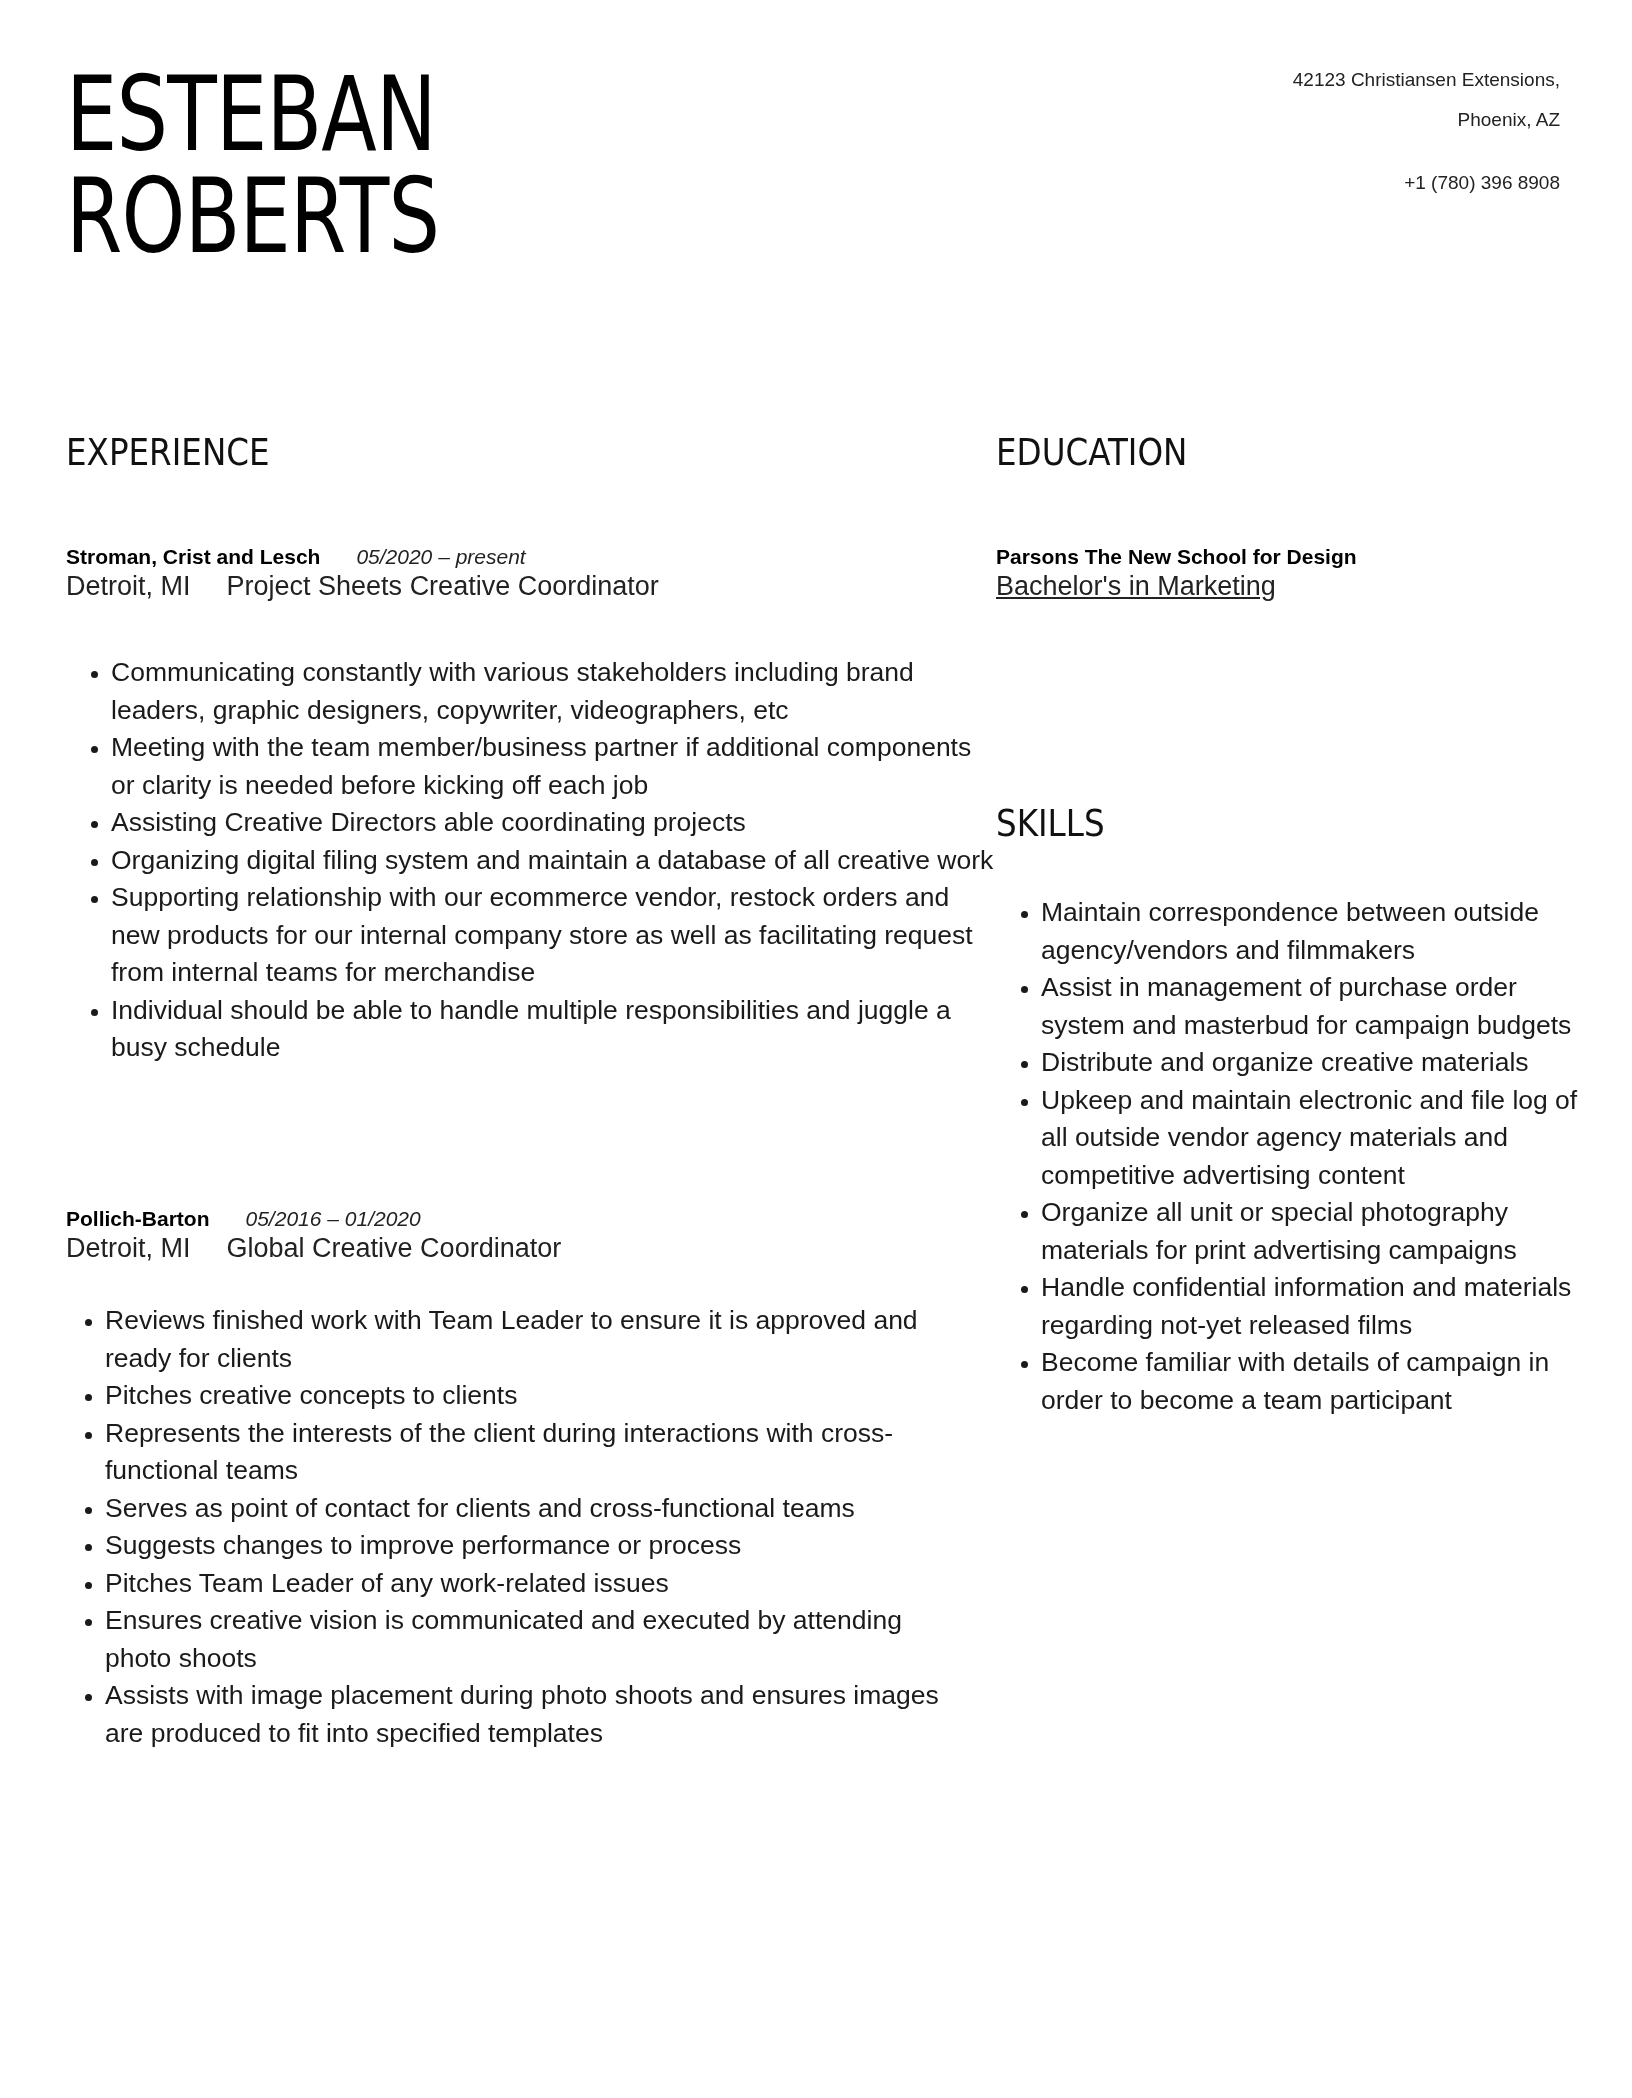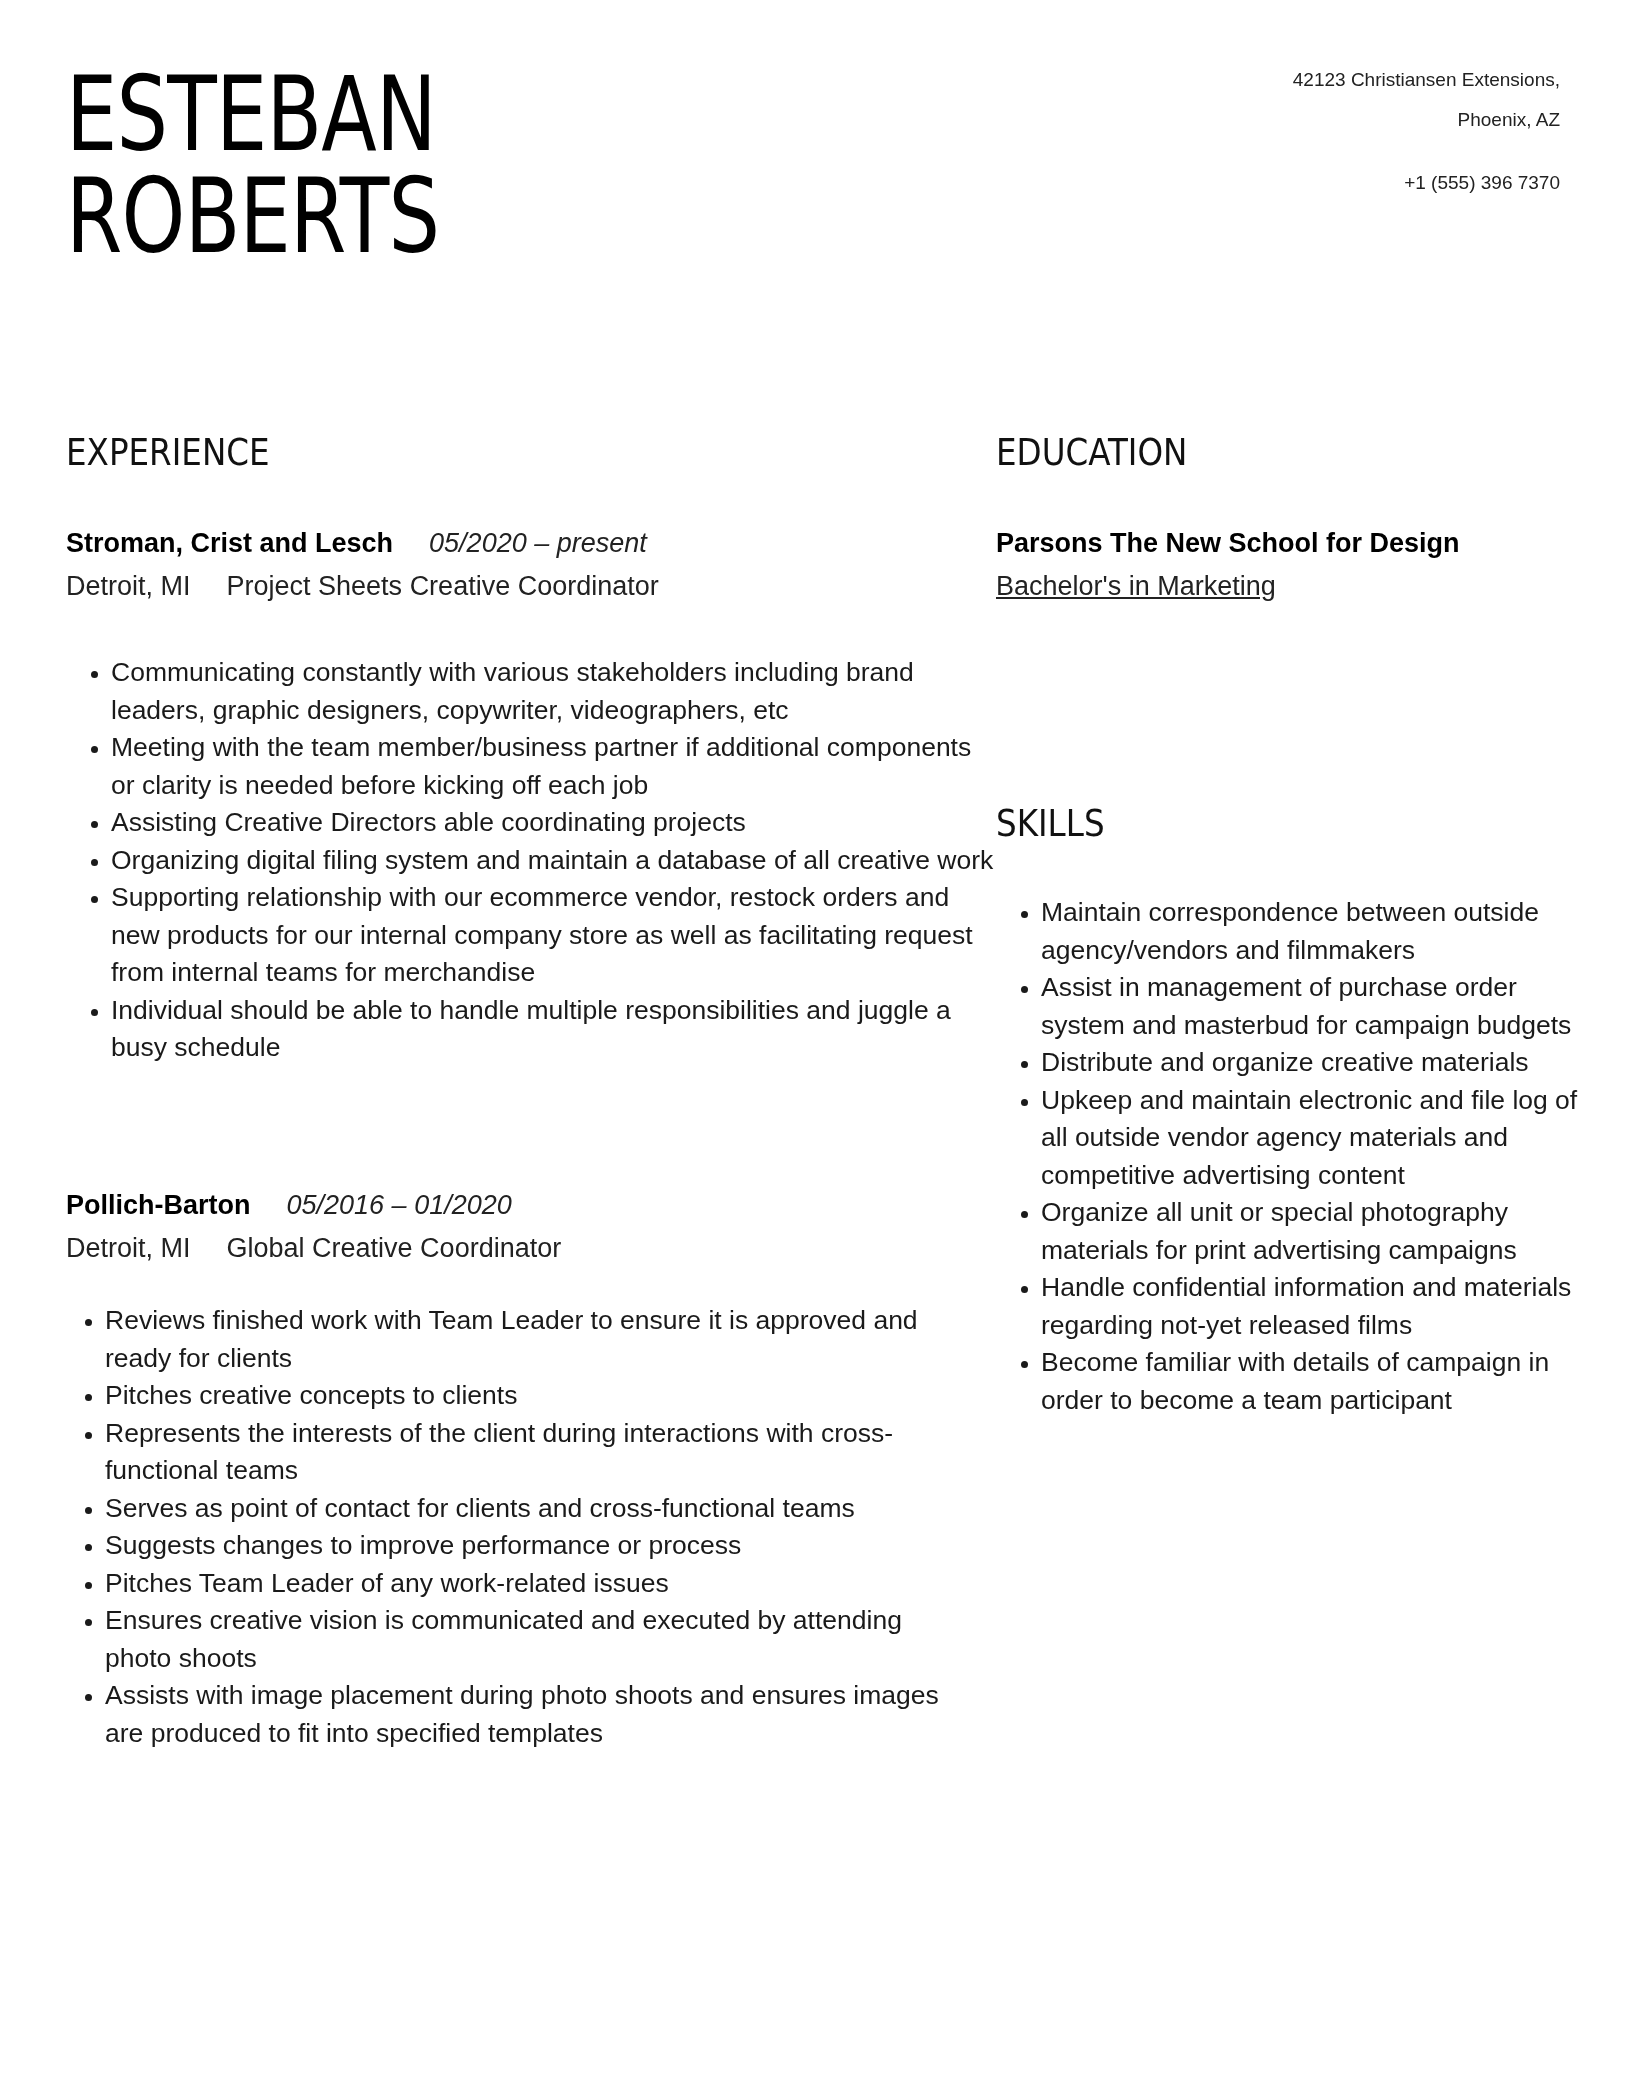--- a/index.html
+++ b/index.html
@@ -25,21 +25,21 @@
   }
   #contact-address { top: 60px; }
   #contact-phone { top: 163px; }
 
   .section-title {
     position: absolute; font-size: 37px; line-height: 1; color: #111;
     font-family: "DejaVu Sans", "Liberation Sans", sans-serif;
     transform: scaleX(0.88); transform-origin: left top; white-space: nowrap;
   }
   .job-head {
-    position: absolute; font-size: 27px; line-height: 1; white-space: nowrap;
+    position: absolute; font-size: 21px; line-height: 1; white-space: nowrap; margin-top: 16px;
   }
   .job-company { font-weight: bold; color: #000; }
   .job-dates { font-style: italic; color: #222; margin-left: 36px; }
   .job-sub {
     position: absolute; font-size: 27px; line-height: 1; color: #222; white-space: nowrap;
   }
   .job-sub .title { margin-left: 36px; }
 
   ul.bullets {
     position: absolute; margin: 0; padding: 0 0 0 45px;
@@ -55,21 +55,21 @@
 </head>
 <body>
 
 <div id="name-first" class="name-line">ESTEBAN</div>
 <div id="name-last" class="name-line">ROBERTS</div>
 
 <div id="contact-address" class="contact">
   <div>42123 Christiansen Extensions,</div>
   <div>Phoenix, AZ</div>
 </div>
-<div id="contact-phone" class="contact">+1 (555) 396 7370</div>
+<div id="contact-phone" class="contact">+1 (780) 396 8908</div>
 
 <div class="section-title" style="left:66px; top:434px;">EXPERIENCE</div>
 
 <div class="job-head" style="left:66px; top:530px;">
   <span class="job-company">Stroman, Crist and Lesch</span><span class="job-dates">05/2020 – present</span>
 </div>
 <div class="job-sub" style="left:66px; top:573px;">
   <span>Detroit, MI</span><span class="title">Project Sheets Creative Coordinator</span>
 </div>
 <ul id="exp-list-1" class="bullets">

